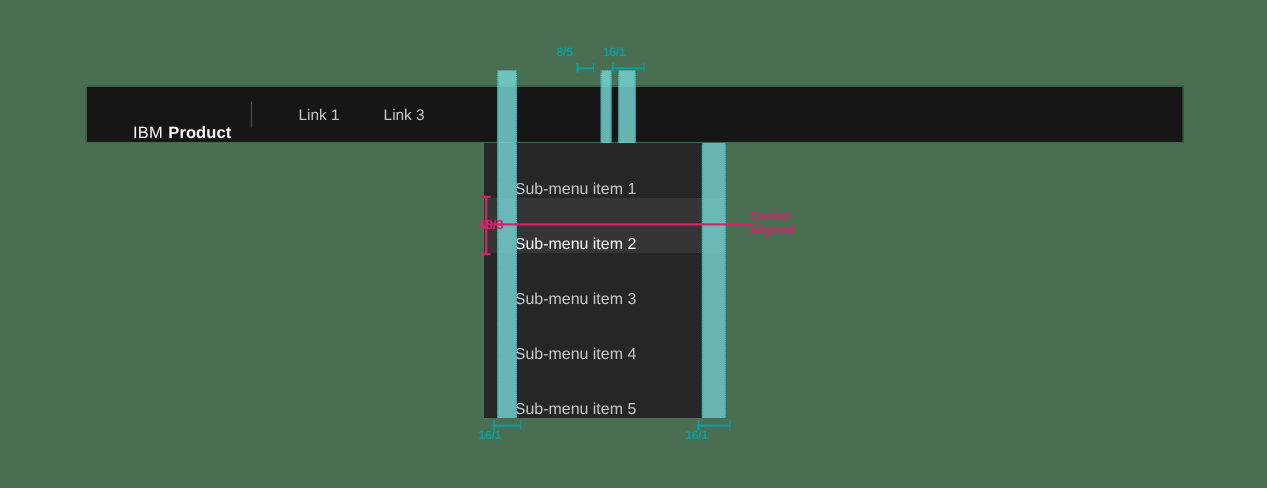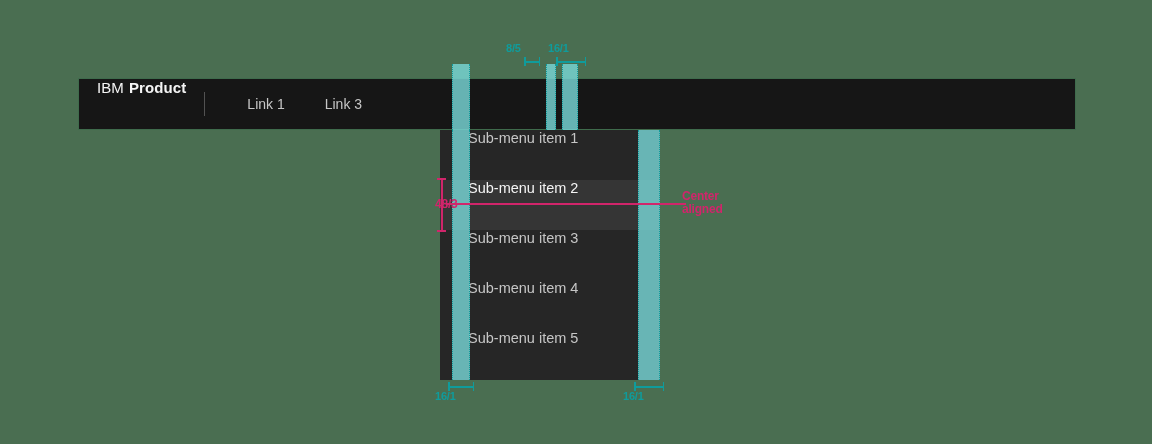--- a/index.html
+++ b/index.html
@@ -31,26 +31,27 @@
     height: 52px;
     background: #161616;
     border: 1px solid #3f6b4c;
     box-sizing: border-box;
     display: flex;
     align-items: stretch;
     z-index: 20;
   }
   .brand {
     display: flex;
-    align-items: flex-start;
+    align-items: flex-end;
     padding: 0 16px 0 18px;
     color: #f4f4f4;
     font-size: 15px;
     letter-spacing: .1px;
     white-space: nowrap;
+    margin-left: 24px;
   }
   .brand .thin { font-weight: 400; }
   .brand .bold { font-weight: 700; margin-left: 5px; }
   .brand-divider {
     width: 1px;
     align-self: center;
     height: 24px;
     background: #525252;
     margin-left: 2px;
   }
@@ -101,21 +102,21 @@
     width: 220px;
     height: 250px;
     background: #262626;
     z-index: 18;
     display: flex;
     flex-direction: column;
   }
   .submenu-item {
     height: 50px;
     display: flex;
-    align-items: flex-start;
+    align-items: flex-end;
     padding-left: 28px;
     box-sizing: border-box;
     color: #c6c6c6;
     font-size: 14.5px;
     white-space: nowrap;
     cursor: pointer;
   }
   .submenu-item.hovered {
     background: #353535;
     color: #f4f4f4;

